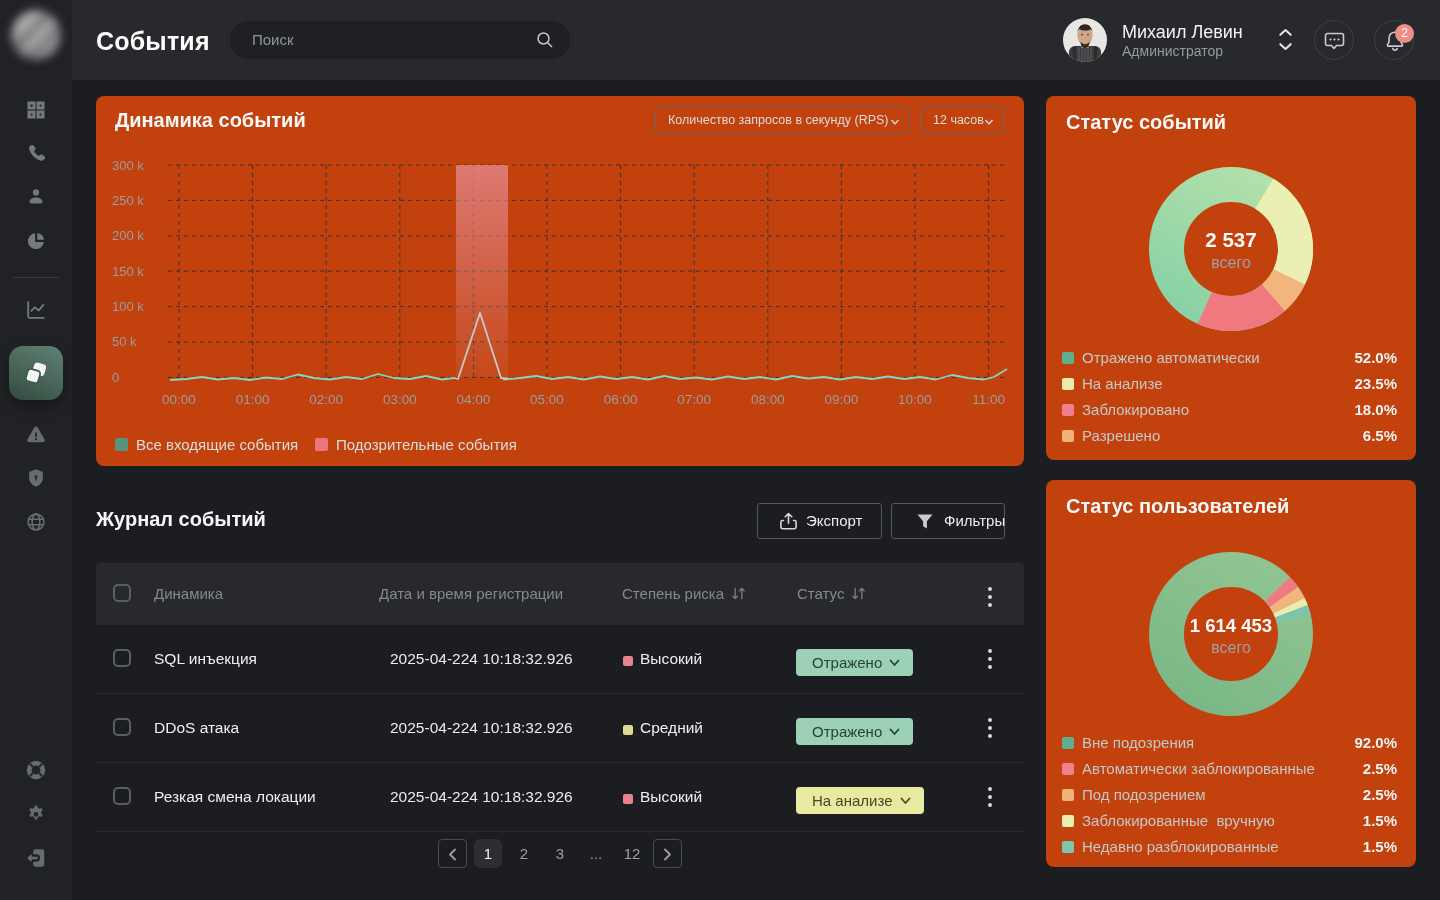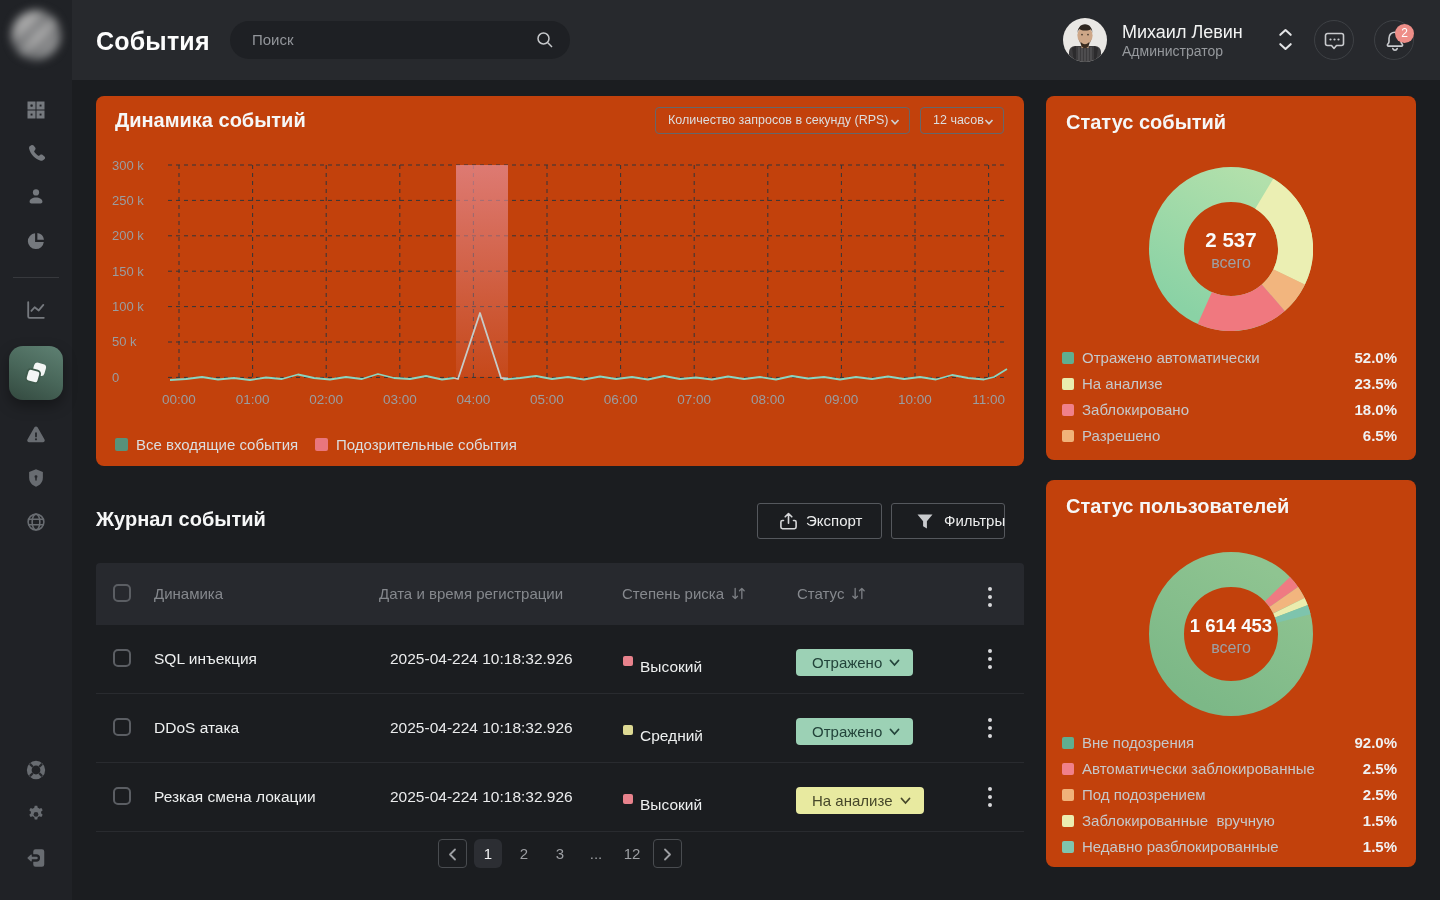--- a/index.html
+++ b/index.html
@@ -42,21 +42,21 @@
   
   .jtitle { position:absolute; left:96px; top:508px; font-size:20px; font-weight:bold; color:#f6f7f7; }
   .tbtn { position:absolute; top:503px; height:36px; border:1px solid #55585d; border-radius:3px; color:#eceded; font-size:15px; }
   .thead { position:absolute; left:96px; top:563px; width:928px; height:62px; background:#27292e; border-radius:4px 4px 0 0; }
   .thcell { position:absolute; top:22px; font-size:15px; color:#85888d; }
   .checkbox { position:absolute; width:18px; height:18px; border:2px solid #5b5e63; border-radius:5px; }
   .row { position:absolute; left:96px; width:928px; height:69px; border-bottom:1px solid #292b2f; }
   .rname { position:absolute; left:58px; top:25px; font-size:15.5px; color:#eef0f0; }
   .rdate { position:absolute; left:294px; top:25px; font-size:15.5px; color:#eaebec; }
   .risk { position:absolute; left:527px; top:31px; width:10px; height:10px; border-radius:2px; }
-  .rrisk { position:absolute; left:544px; top:25px; font-size:15.5px; color:#eef0f0;margin-top:8px; }
+  .rrisk { position:absolute; left:544px; top:25px; font-size:15.5px; color:#eef0f0; }
   .pill { position:absolute; left:700px; top:24px; height:27px; border-radius:4px; font-size:15px; line-height:27px; padding-left:16px; }
   .dots3 { position:absolute; left:892px; top:22px; width:4px; }
   .dot { width:4px; height:4px; border-radius:50%; background:#d8d9db; margin-bottom:4px; }
 
   
   .pg { position:absolute; top:839px; height:29px; font-size:15px; color:#9d9fa3; text-align:center; }
   .pgbox { border:1px solid #494c50; border-radius:4px; width:29px; }
   .pgact { background:#2c2e33; border-radius:6px; width:28px; color:#f2f3f4; line-height:29px; }
 
   

